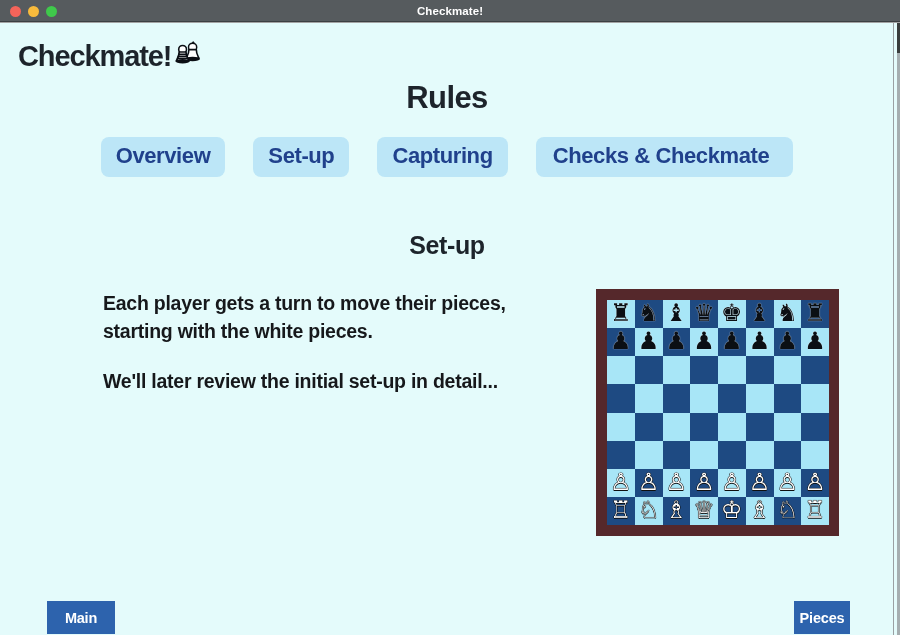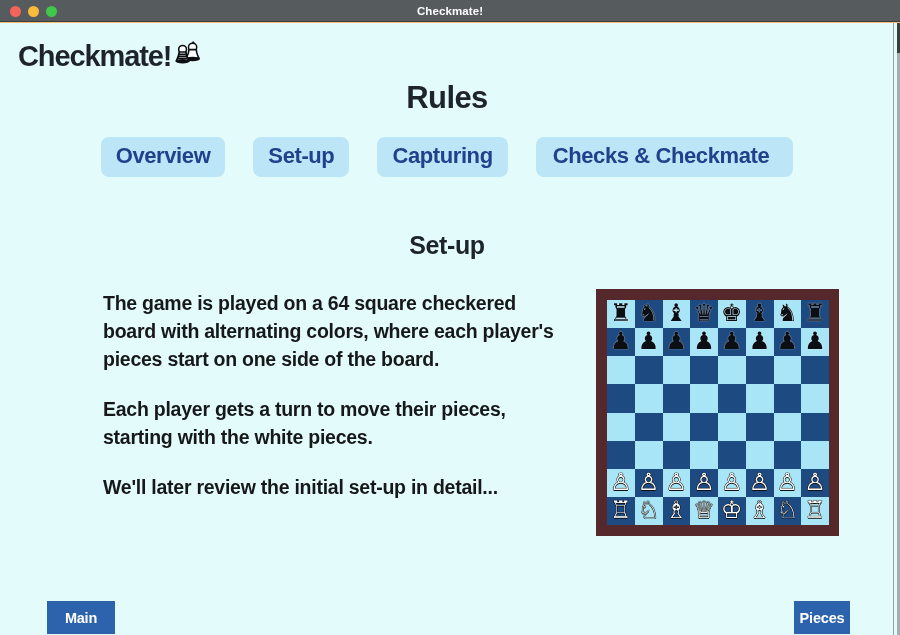--- a/index.html
+++ b/index.html
@@ -12,21 +12,21 @@
   }
   body {
     font-family: "Liberation Sans", sans-serif;
   }
 
   
   #window {
     position: relative;
     width: 900px;
     height: 635px;
-    background: #fdba74;
+    background: #a3a3a3;
     overflow: hidden;
   }
   #titlebar {
     position: absolute;
     top: 0; left: 0;
     width: 900px;
     height: 22px;
     background: #565b5e;
     border-bottom: 1px solid #3b3f42;
     display: flex;
@@ -281,21 +281,20 @@
     <div id="tabs">
       <div class="tab">Overview</div>
       <div class="tab">Set-up</div>
       <div class="tab">Capturing</div>
       <div class="tab wide">Checks &amp; Checkmate</div>
     </div>
 
     <div id="section-heading">Set-up</div>
 
     <div id="copy">
-      <p>The game is played on a 64 square checkered board with alternating colors, where each player's pieces start on one side of the board.</p>
       <p>Each player gets a turn to move their pieces, starting with the white pieces.</p>
       <p>We'll later review the initial set-up in detail...</p>
     </div>
 
     <div id="board-frame">
       <div id="board">
           <div class="sq light">
             <span class="piece b">♜</span>
           </div>
           <div class="sq dark">

